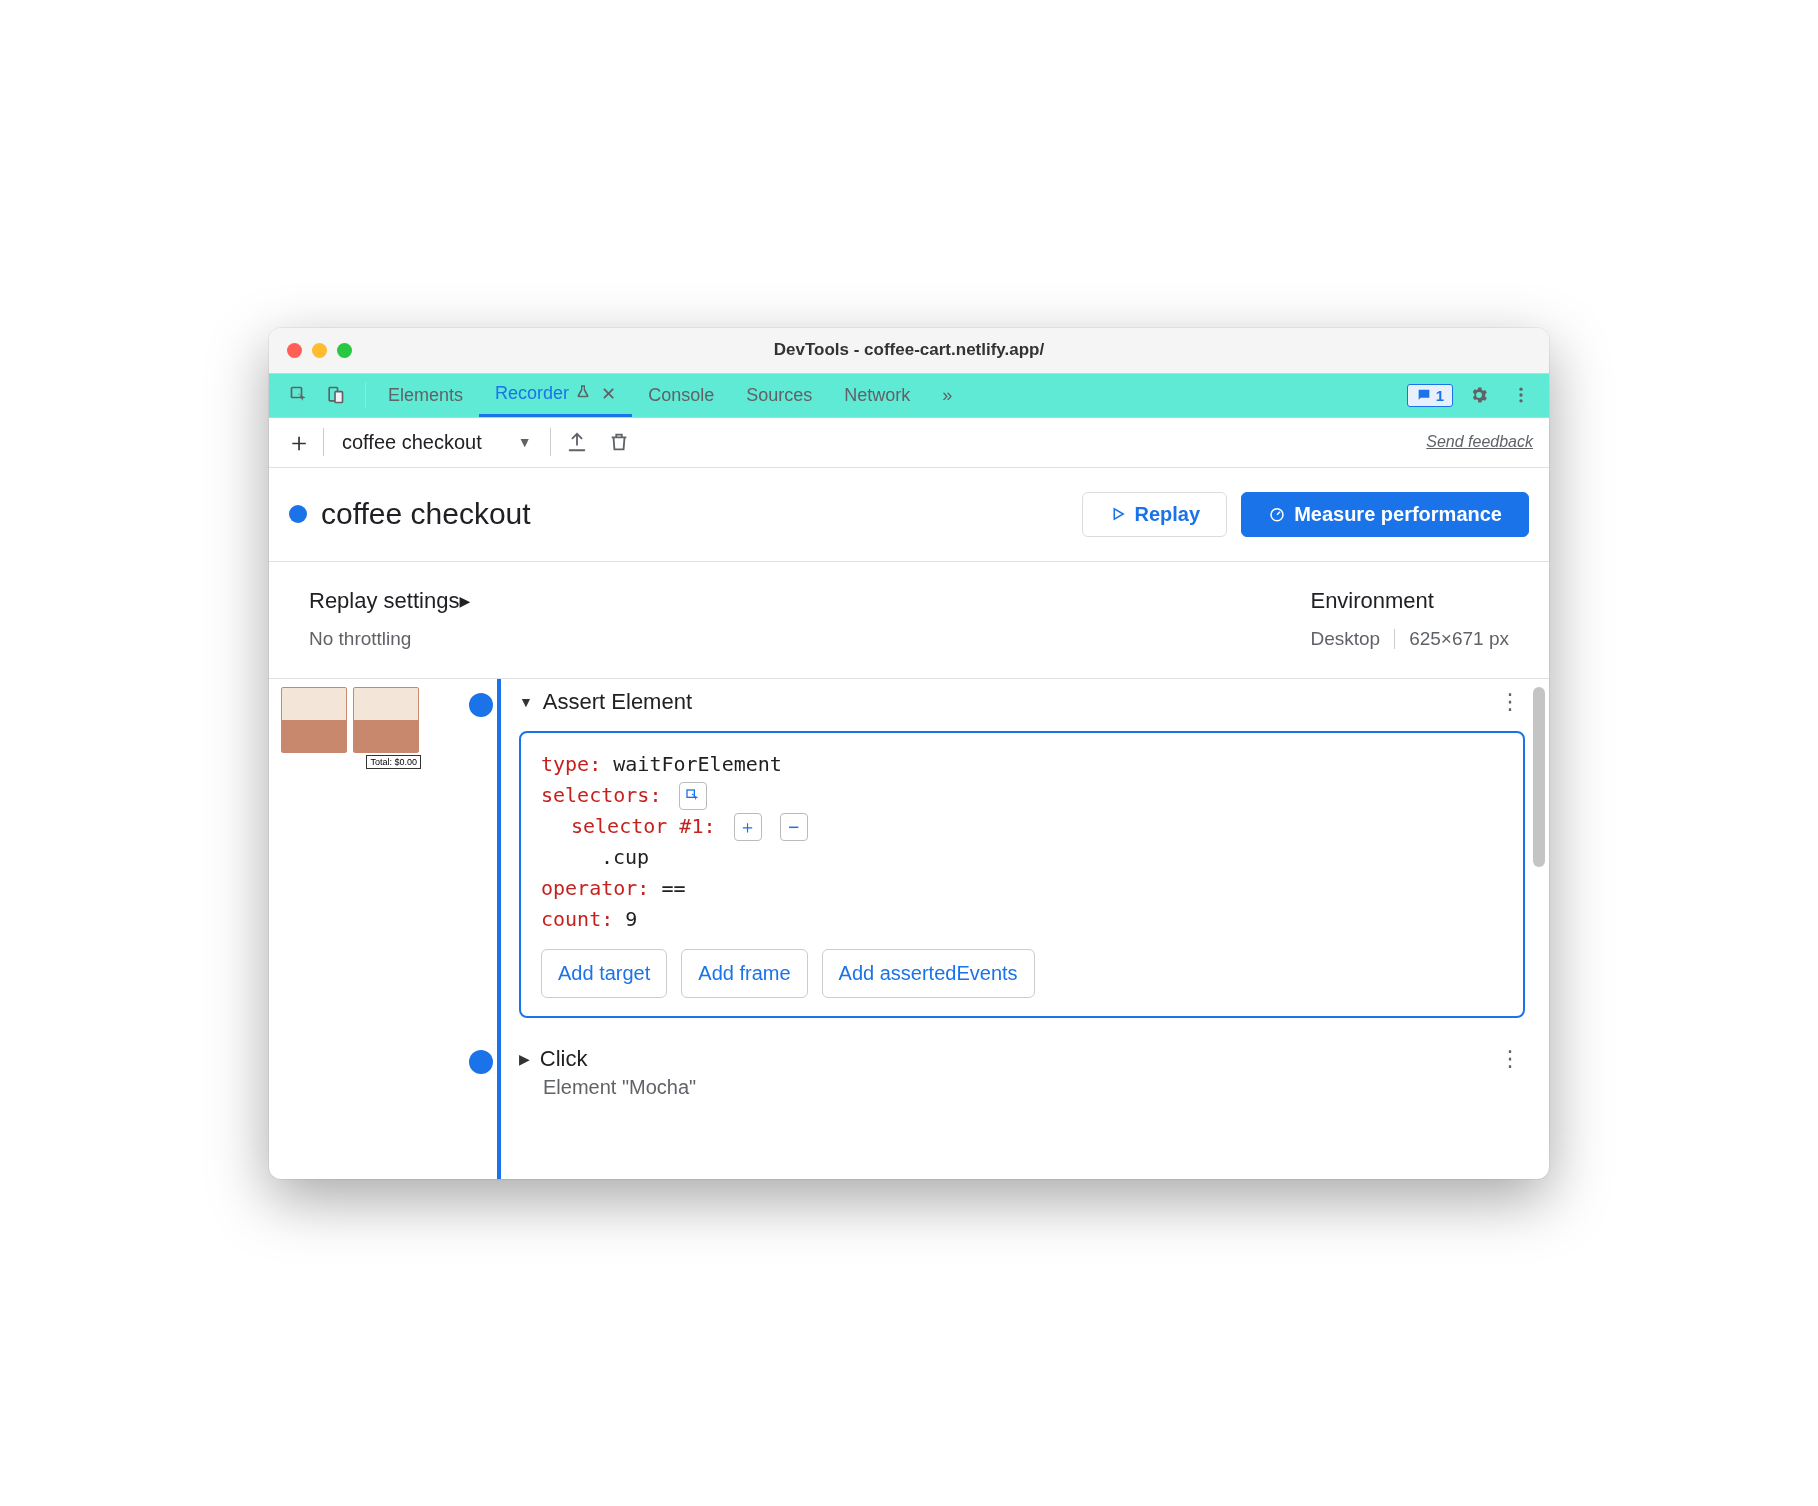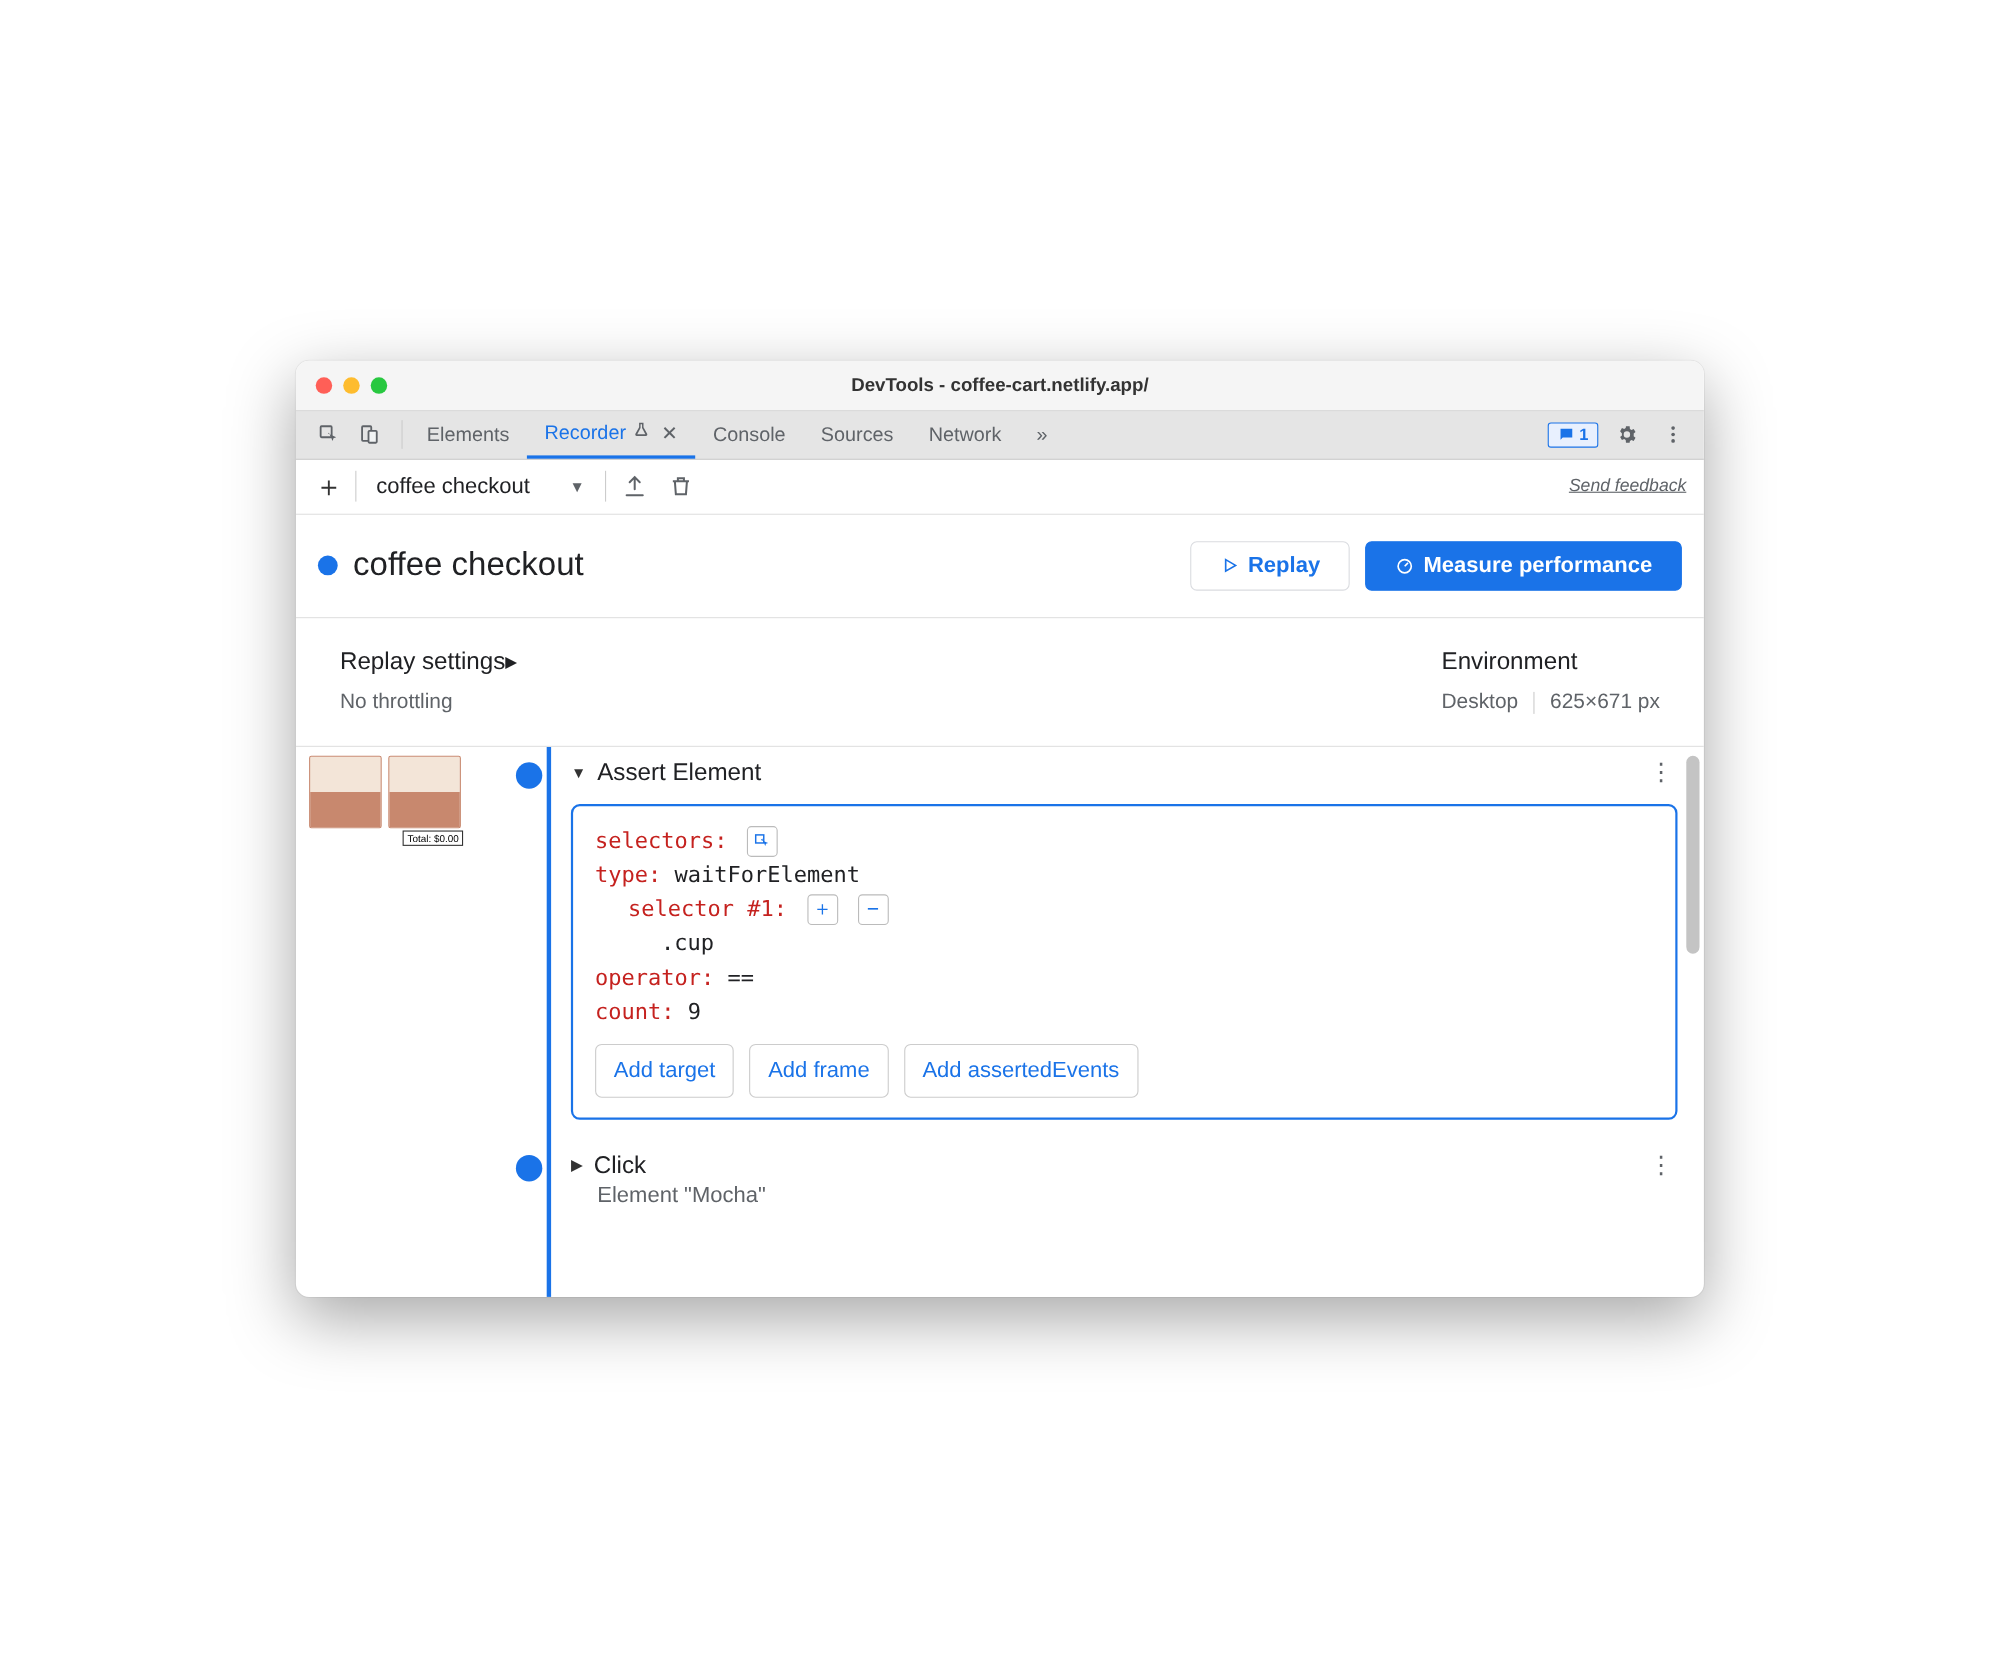--- a/index.html
+++ b/index.html
@@ -33,21 +33,21 @@
   .traffic-lights { display: flex; gap: 10px; padding-left: 18px; }
   .traffic-lights span { width: 15px; height: 15px; border-radius: 50%; display:block; }
   .tl-red { background:#ff5f57; } .tl-yel { background:#febc2e; } .tl-grn { background:#28c840; }
   .titlebar .title {
     position:absolute; left:0; right:0; text-align:center;
     font-size: 17px; font-weight:600; color:#333;
   }
   
   .tabstrip {
     height: 44px;
-    background:#e5e5e5;
+    background:#5eead4;
     border-bottom:1px solid #ccc;
     display:flex; align-items:center;
     padding: 0 6px;
   }
   .tabstrip .left-tools { display:flex; align-items:center; gap:4px; padding:0 8px; }
   .icon-btn {
     width:32px; height:32px; display:flex; align-items:center; justify-content:center;
     color:#5f6368; border-radius:4px; cursor:pointer;
   }
   .icon-btn svg { width:20px; height:20px; }
@@ -317,32 +317,32 @@
 
       <div class="step">
         <div class="node"></div>
         <div class="step-header">
           <span class="disclosure">▼</span>
           <span>Assert Element</span>
           <span class="kebab2">⋮</span>
         </div>
         <div class="step-body">
           <div>
+            <span class="k">type</span><span class="k">: </span>
+            <span class="v">waitForElement</span>
+          </div>
+          <div>
             <span class="k">selectors</span><span class="k">:</span>
             <span class="mini-btn pick">
               <svg viewBox="0 0 24 24" fill="none" stroke-width="2">
                   <rect x="3" y="3" width="11" height="11"></rect>
                   <path d="M10 10l10 4-3 1-1 3-4-10z" fill="#1a73e8" stroke="none"></path>
                 </svg>
             </span>
           </div>
-          <div>
-            <span class="k">type</span><span class="k">: </span>
-            <span class="v">waitForElement</span>
-          </div>
           <div class="indent1">
             <span class="k">selector #1</span><span class="k">:</span>
             <span class="mini-btn">＋</span>
             <span class="mini-btn">−</span>
           </div>
           <div class="indent2">
             <span class="v">.cup</span>
           </div>
           <div>
             <span class="k">operator</span><span class="k">: </span>

